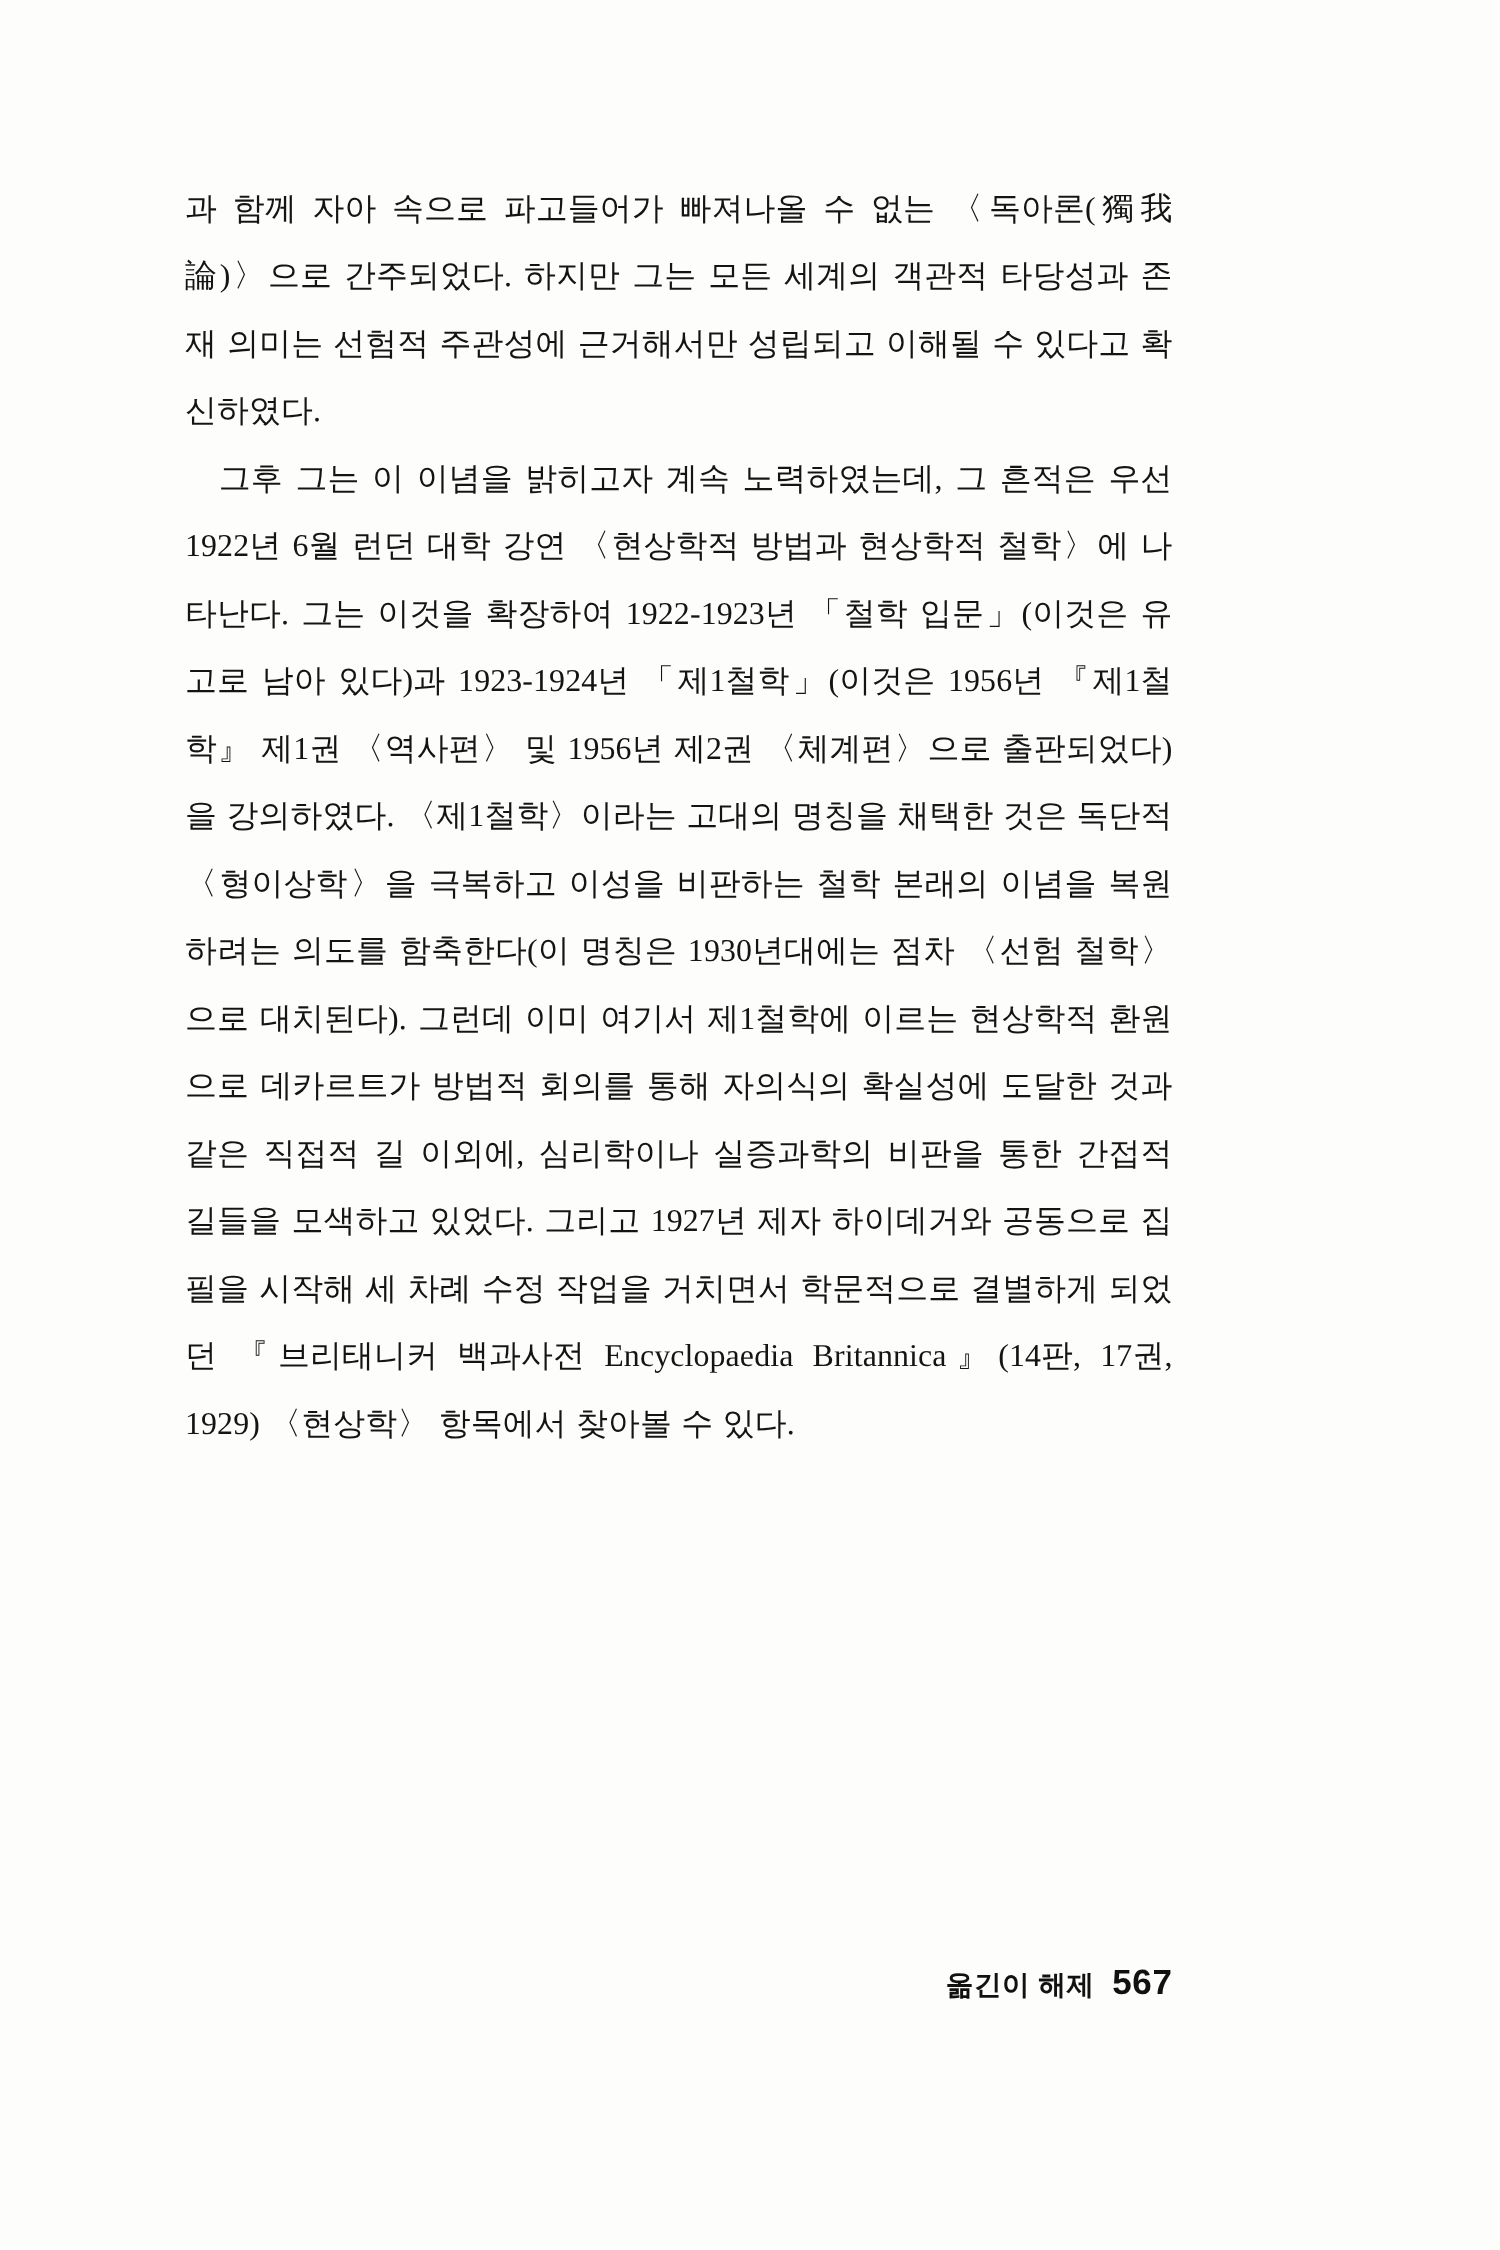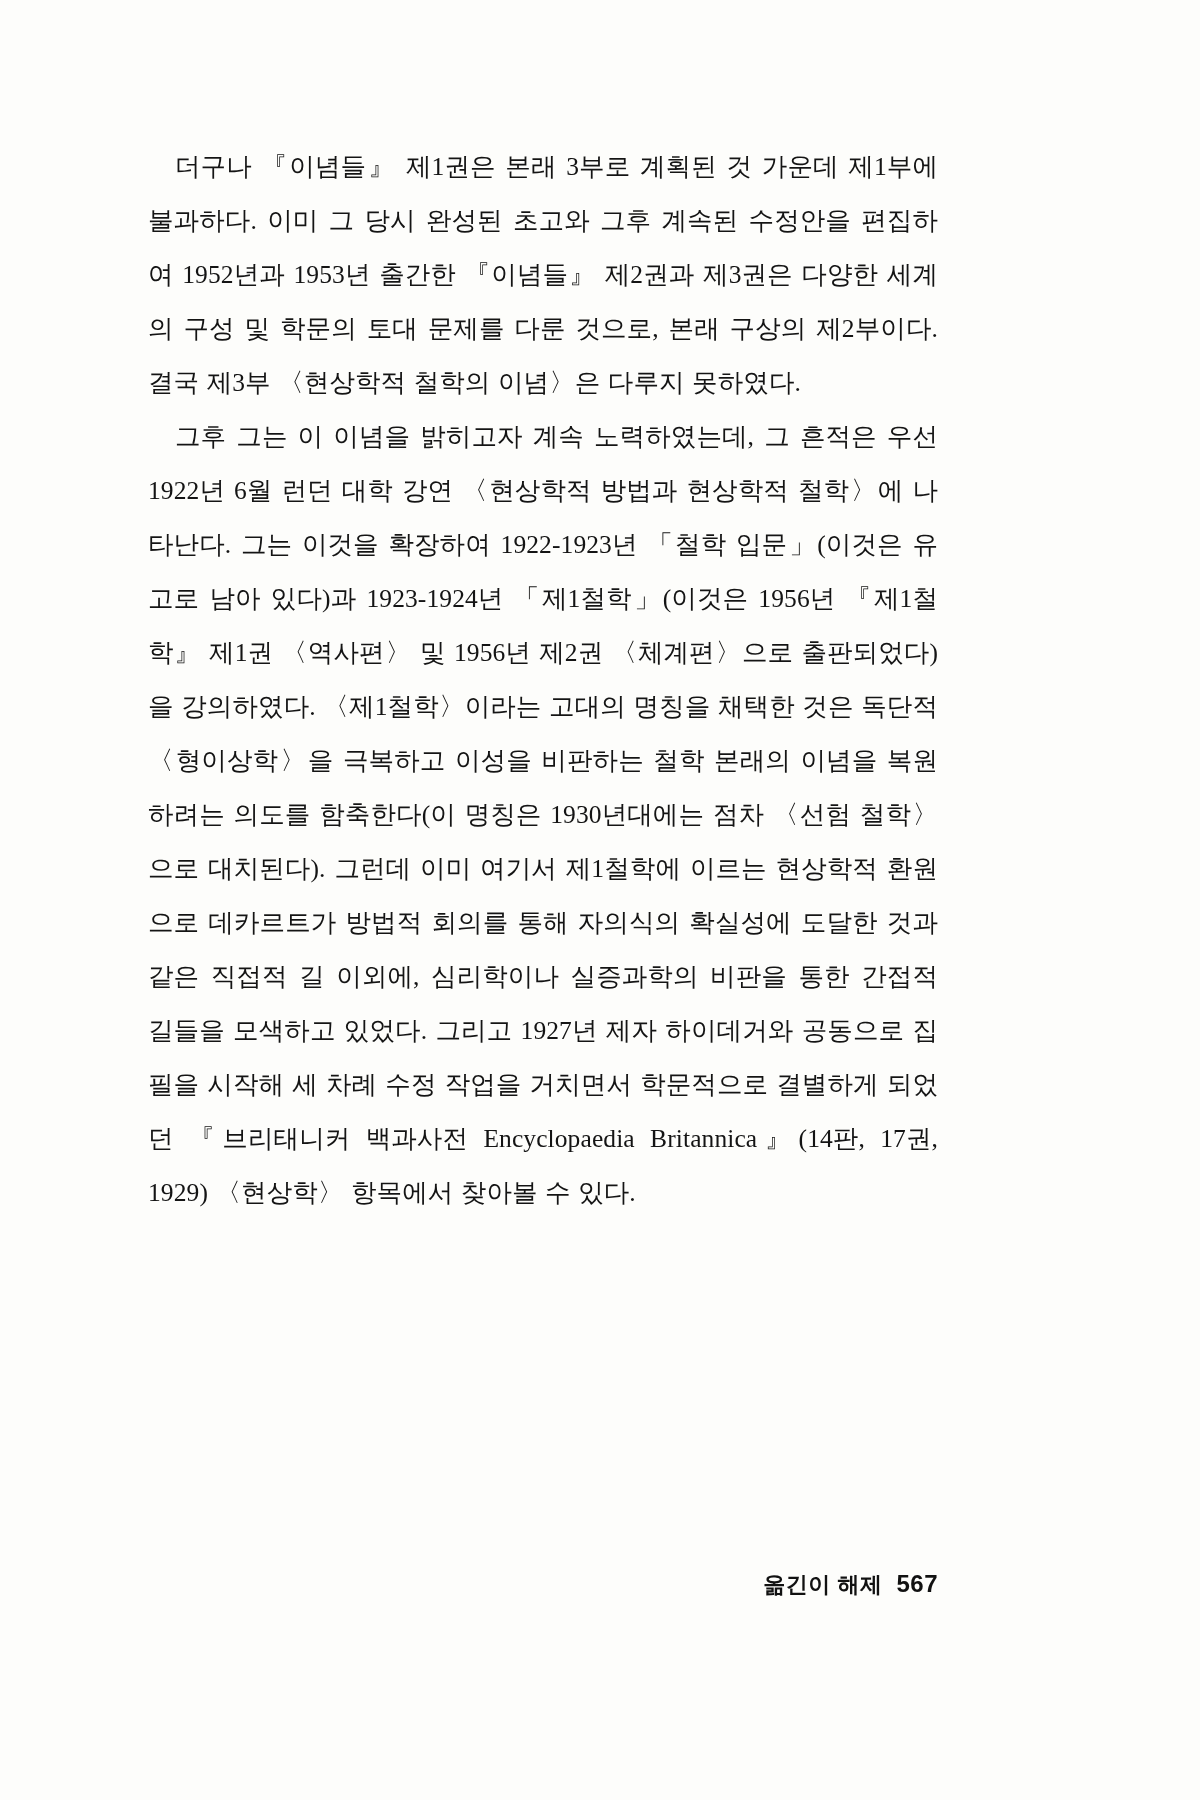--- a/index.html
+++ b/index.html
@@ -51,32 +51,32 @@
     width: 790px;
     text-align: right;
     font-size: 22px;
     font-family: "Liberation Sans", "DejaVu Sans", sans-serif;
     font-weight: bold;
     color: #111111;
     letter-spacing: 0.5px;
   }
   .footer .pagenum {
     margin-left: 14px;
-    font-size: 24px;
+    font-size: 28px;
   }
 </style>
 </head>
 <body>
 
 <div class="page">
 
   <div class="text-block">
 
+    <p class="para">과 함께 자아 속으로 파고들어가 빠져나올 수 없는 〈독아론(獨我論)〉으로 간주되었다. 하지만 그는 모든 세계의 객관적 타당성과 존재 의미는 선험적 주관성에 근거해서만 성립되고 이해될 수 있다고 확신하였다.</p>
 
-    <p class="para indent">더구나 『이념들』 제1권은 본래 3부로 계획된 것 가운데 제1부에 불과하다. 이미 그 당시 완성된 초고와 그후 계속된 수정안을 편집하여 1952년과 1953년 출간한 『이념들』 제2권과 제3권은 다양한 세계의 구성 및 학문의 토대 문제를 다룬 것으로, 본래 구상의 제2부이다. 결국 제3부 〈현상학적 철학의 이념〉은 다루지 못하였다.</p>
 
     <p class="para indent"><span>그후 그는 이 이념을 밝히고자 계속 노력하였는데, 그 흔적은 우선 1922년 6월 런던 대학 강연 〈현상학적 방법과 현상학적 철학〉에 나타난다. 그는 이것을 확장하여 1922-1923년 「철학 입문」(이것은 유고로 남아 있다)과 1923-1924년 「제1철학」(이것은 1956년 『제1철학』 제1권 〈역사편〉 및 1956년 제2권 〈체계편〉으로 출판되었다)을 강의하였다. 〈제1철학〉이라는 고대의 명칭을 채택한 것은 독단적 〈형이상학〉을 극복하고 이성을 비판하는 철학 본래의 이념을 복원하려는 의도를 함축한다(이 명칭은 1930년대에는 점차 〈선험 철학〉으로 대치된다). 그런데 이미 여기서 제1철학에 이르는 현상학적 환원으로 데카르트가 방법적 회의를 통해 자의식의 확실성에 도달한 것과 같은 직접적 길 이외에, 심리학이나 실증과학의 비판을 통한 간접적 길들을 모색하고 있었다. 그리고 1927년 제자 하이데거와 공동으로 집필을 시작해 세 차례 수정 작업을 거치면서 학문적으로 결별하게 되었던 『브리태니커 백과사전 </span><span class="ital">Encyclopaedia Britannica</span><span>』(14판, 17권, 1929) 〈현상학〉 항목에서 찾아볼 수 있다.</span></p>
 
 
   </div>
 
   <div class="footer">
     <span>옮긴이 해제</span><span class="pagenum">567</span>
   </div>
 

